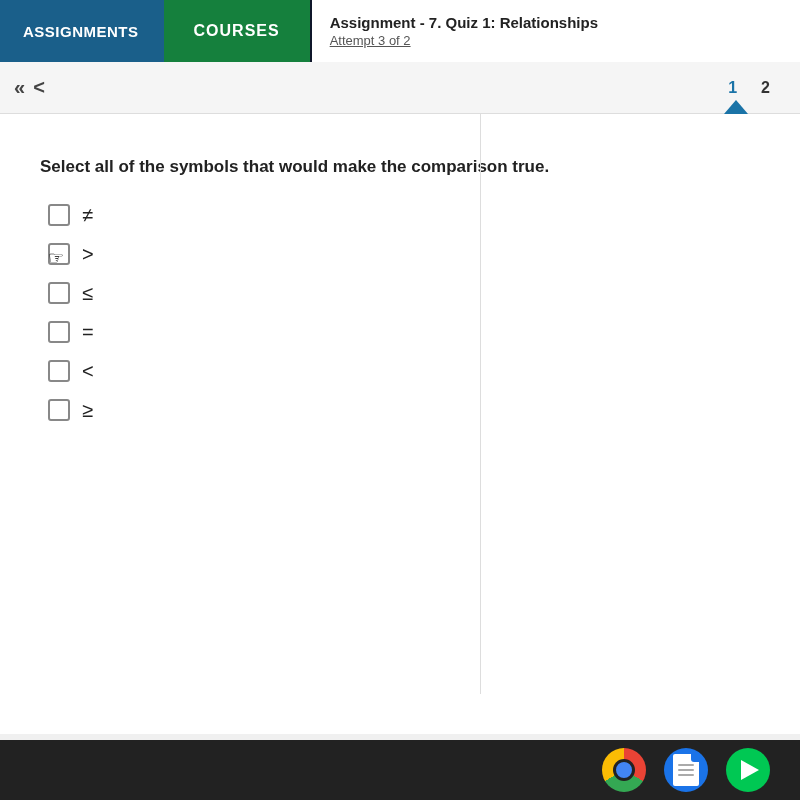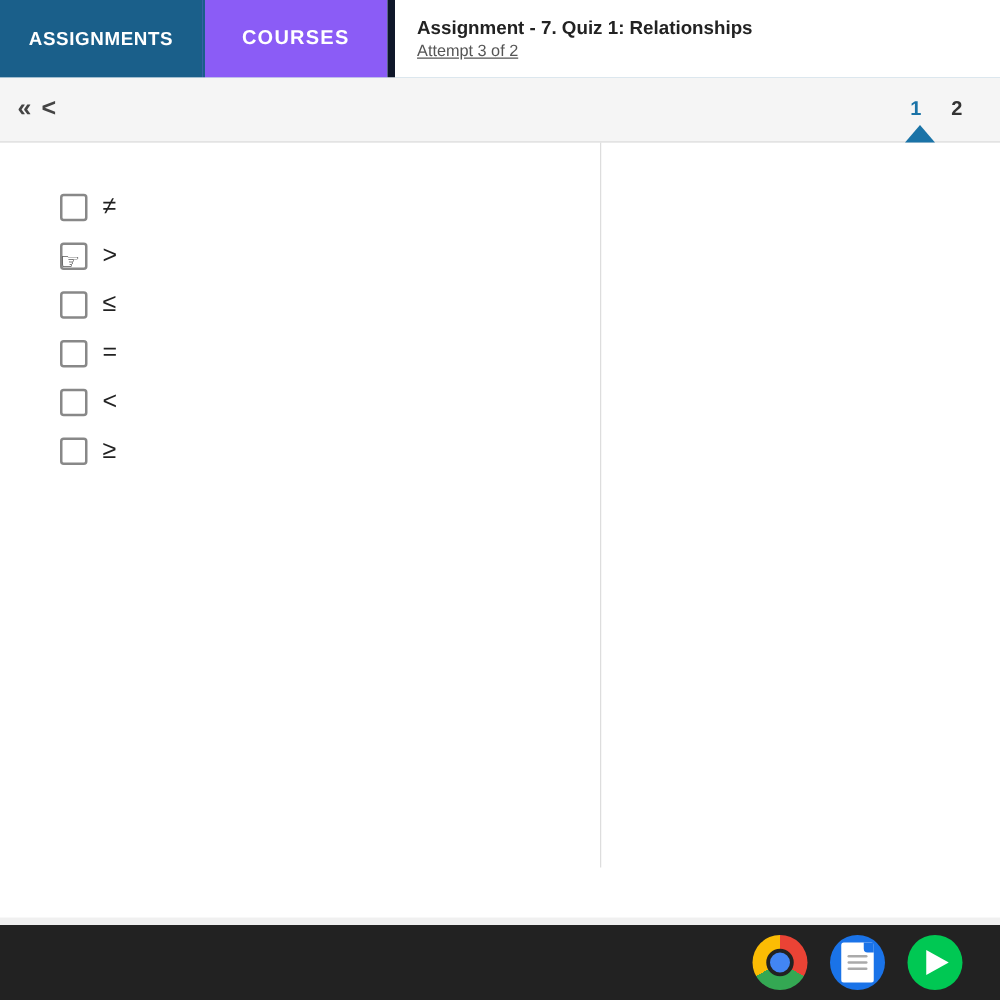--- a/index.html
+++ b/index.html
@@ -26,39 +26,39 @@
       color: #fff;
       display: flex;
       align-items: center;
       padding: 0 23px;
       font-size: 15px;
       font-weight: bold;
       letter-spacing: 0.5px;
     }
 
     .nav-courses {
-      background: #8b5cf6;
+      background: #15803d;
       color: #fff;
       display: flex;
       align-items: center;
       padding: 0 30px;
       font-size: 16px;
       font-weight: bold;
       letter-spacing: 1px;
       border-left: 2px solid #1a5f8a;
     }
 
     .nav-assignment-info {
       background: #fff;
       display: flex;
       flex-direction: column;
       justify-content: center;
       padding: 0 18px;
       flex: 1;
-      border-left: 6px solid #0f172a;
+      border-left: 2px solid #0f172a;
     }
 
     .nav-assignment-title {
       font-size: 15px;
       font-weight: bold;
       color: #222;
     }
 
     .nav-assignment-subtitle {
       font-size: 13px;
@@ -305,20 +305,21 @@
     <span class="nav-arrow">&lt;</span>
   </div>
   <div class="question-numbers">
     <span class="q-num active">1</span>
     <span class="q-num">2</span>
   </div>
   <div class="triangle-indicator"></div>
 </div>
 
 <div class="main-content">
+  <p class="question-text">Select all of the symbols that would make the comparison true.</p>
 
   <div class="options-list">
 
     <div class="option-item">
       <div class="option-checkbox"></div>
       <span class="option-symbol">≠</span>
     </div>
 
     <div class="option-item cursor-overlay">
       <div class="option-checkbox">

